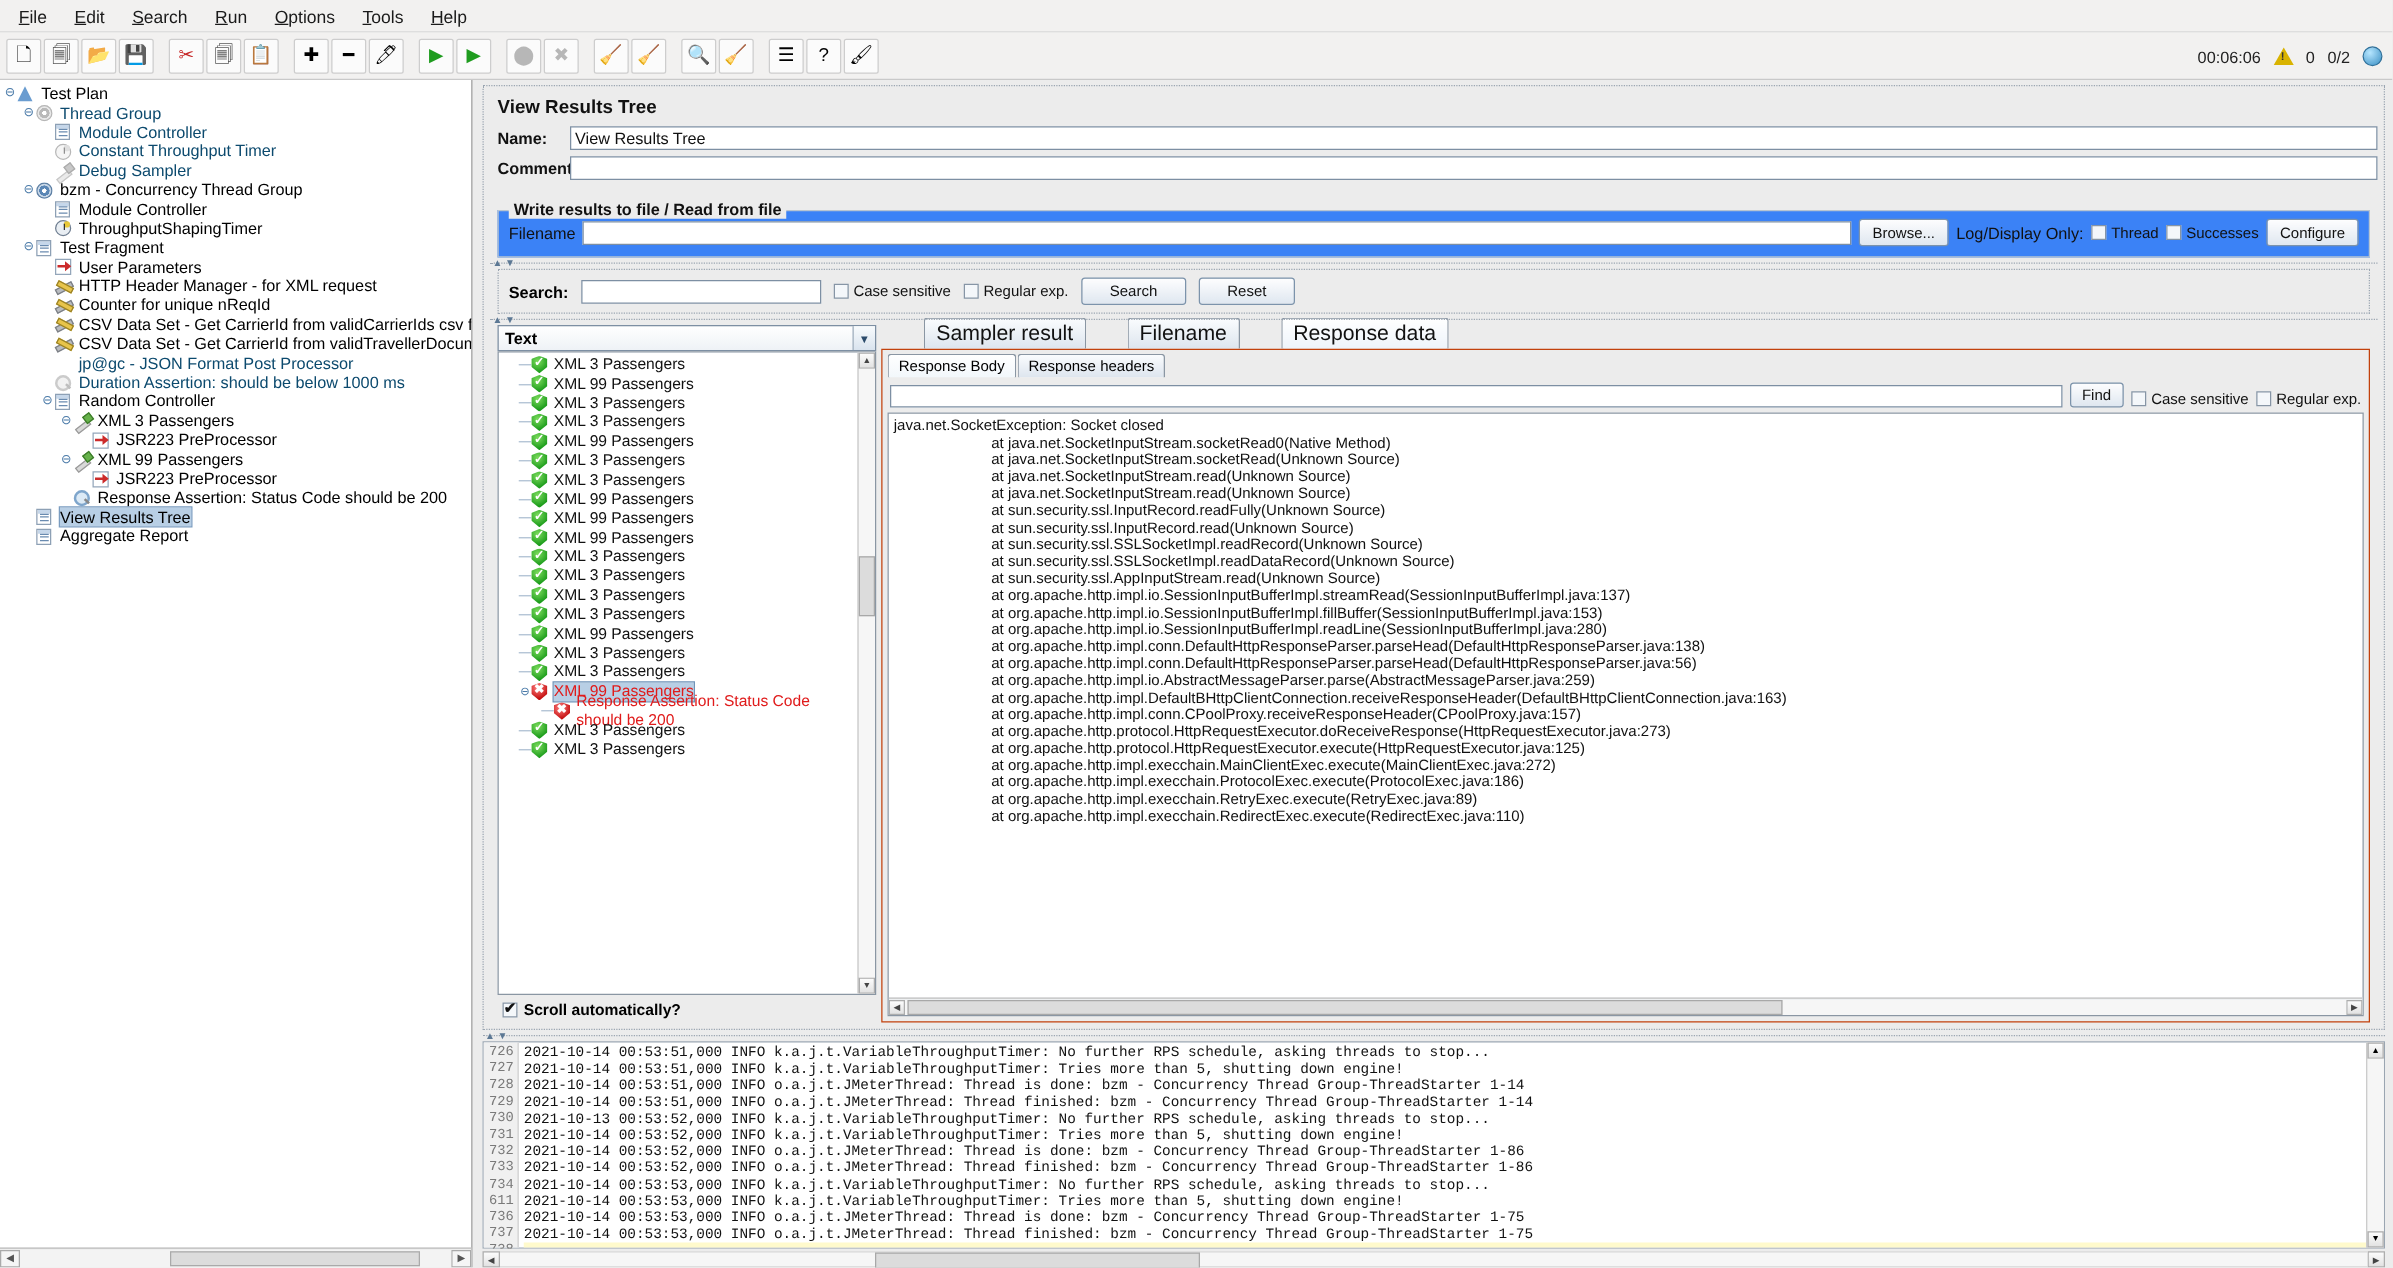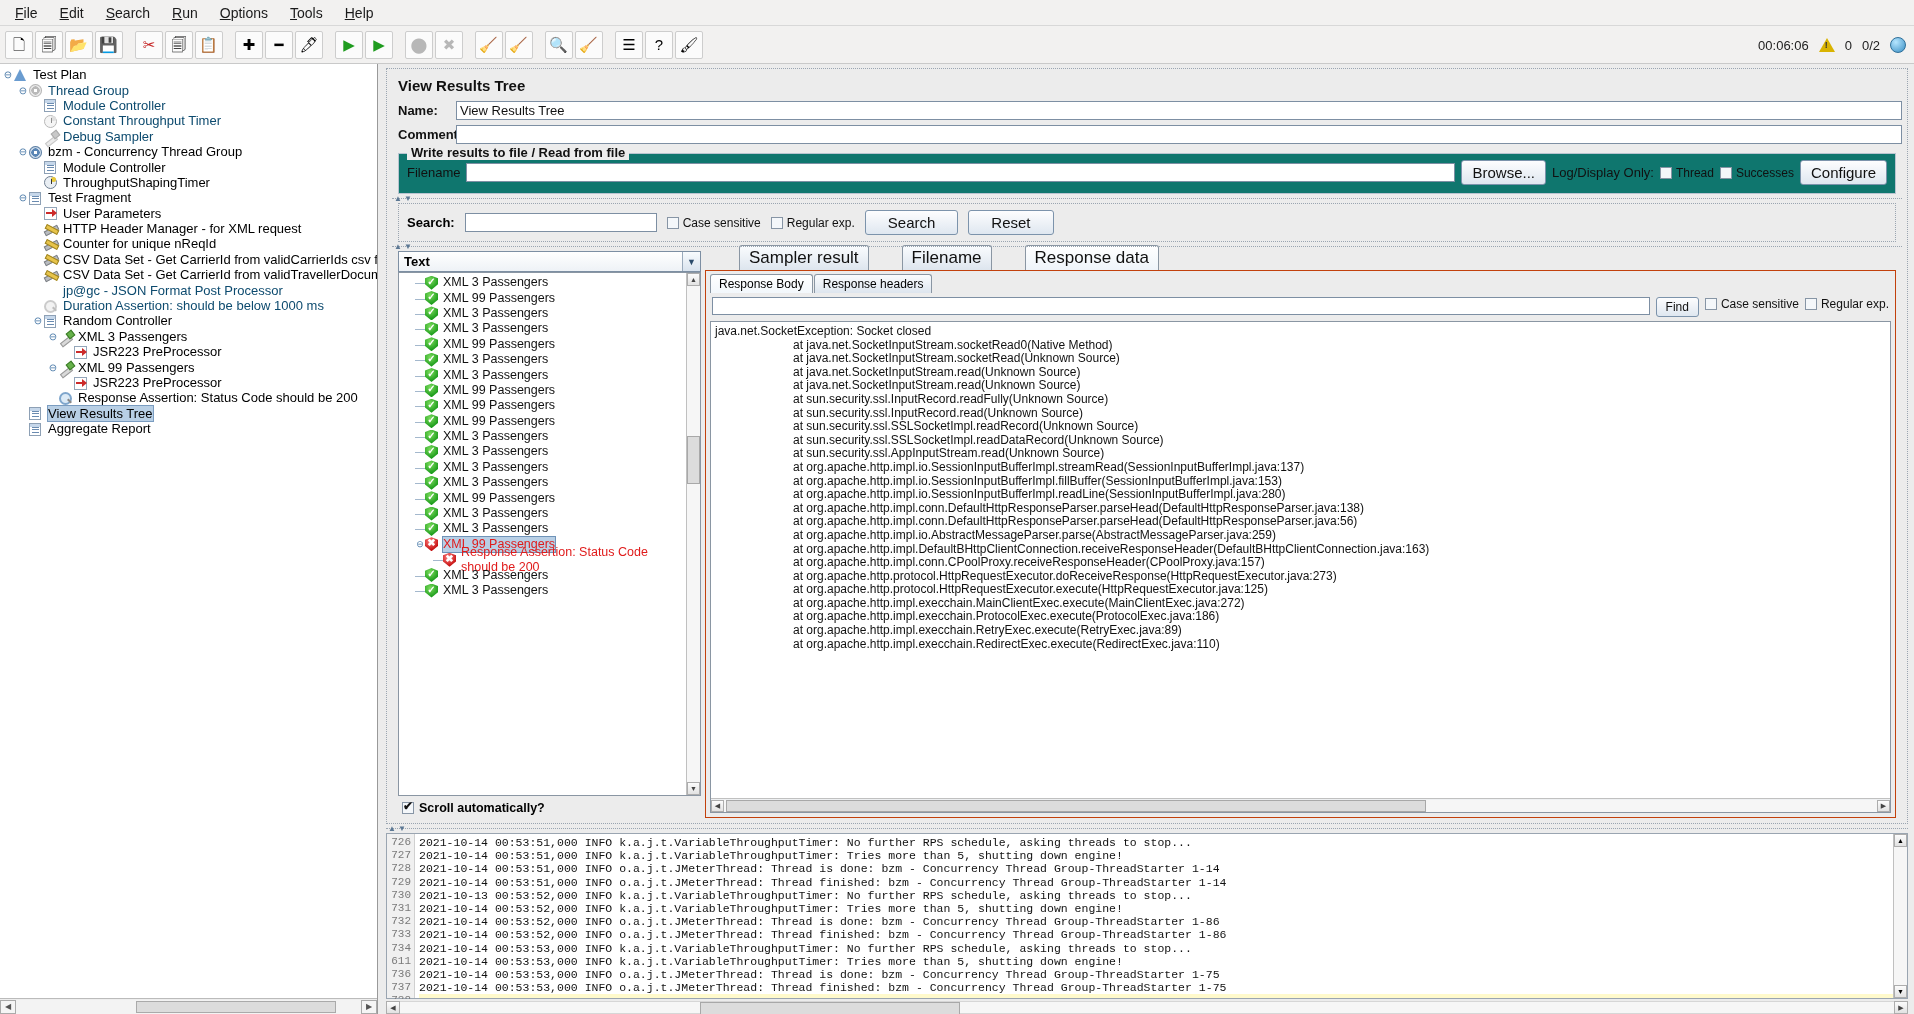--- a/index.html
+++ b/index.html
@@ -145,32 +145,32 @@
   .panel-title { font-size: 15px; font-weight: bold; color: #111; padding: 4px 0 7px 6px; }
   .field-row { display: flex; align-items: center; margin-bottom: 5px; padding-left: 6px; }
   .field-row label { width: 58px; font-size: 13px; font-weight: bold; color:#111;}
   .txtin {
     flex: 1; height: 19px; border: 1px solid #7d8fa3; background: #fff;
     font-size: 13px; padding: 1px 3px; color: #111; line-height:17px;
     font-family: "Liberation Sans", sans-serif;
   }
 
   .groupbox {
-    border: 1px solid #b8c4d0; margin: 4px 6px 0 6px; padding: 6px 8px 8px 8px;
-    position: relative; background:#0f766e;
+    border: 1px solid #b8c4d0; margin: 19px 6px 0 6px; padding: 6px 8px 8px 8px;
+    position: relative; background:#3b82f6;
   }
   .groupbox > .gtitle {
     position: absolute; top: -9px; left: 8px; background: #ececec; padding: 0 4px;
     font-size: 13px; font-weight: bold; color: #111;
   }
   .gb-row { display: flex; align-items: center; gap: 6px; }
   .gb-row .lab { font-size: 13px; color:#111; }
   .btn {
     border: 1px solid #7c93ab; background: linear-gradient(#fdfdfe, #dfe7f0);
-    border-radius: 3px; font-size: 15px; padding: 3px 10px; color: #111;
+    border-radius: 3px; font-size: 12px; padding: 3px 10px; color: #111;
     font-family: "Liberation Sans", sans-serif; white-space: nowrap;
   }
   .btn.small { padding: 2px 9px; font-size: 12px; }
   .chk { width: 12px; height: 12px; border: 1px solid #8795a5; background: #f4f7fa; display:inline-block;
          position: relative; vertical-align: middle; }
   .chk.on:after { content:"✔"; position:absolute; left:0px; top:-4px; font-size:12px; color:#111; }
   .chk-wrap { display:flex; align-items:center; gap:4px; font-size:12px; color:#111; }
 
   .splitgrip { height: 9px; position: relative; }
   .splitgrip:before {
@@ -233,21 +233,21 @@
     border:1px solid #8a96a3; border-bottom:none; background: linear-gradient(#fafcfe,#dde5ee);
     font-size:17px; padding: 2px 9px 2px 9px; border-radius: 3px 3px 0 0; color:#111;margin-left:32px;
   }
   .tab.active { background: linear-gradient(#ffffff,#eef4fa); font-weight: normal; }
   .tabbody { flex:1; min-height:0; border:1px solid #c2410c; background:#ececec; padding:4px;
              display:flex; flex-direction:column; }
   .subtabs { display:flex; align-items:flex-end; height:18px; gap:1px; }
   .subtab { border:1px solid #8a96a3; border-bottom:none; background:linear-gradient(#fafcfe,#dde5ee);
             font-size:12px; padding:2px 8px; border-radius:3px 3px 0 0; }
   .subtab.active { background:linear-gradient(#ffffff,#f2f7fb); }
-  .findrow { display:flex; align-items:flex-start; gap:6px; padding:4px 2px; }
+  .findrow { display:flex; align-items:flex-end; gap:6px; padding:4px 2px; }
   .findrow .fin { flex:1; height:18px; border:1px solid #7d8fa3; background:#fff; }
   .respbody {
     flex:1; min-height:0; border:1px solid #8a96a3; background:#fff; overflow:hidden;
     display:flex; flex-direction:column;
   }
   .respbody .content { flex:1; overflow:hidden; padding:3px 0 0 4px; }
   .stackline { font-size: 12px; color:#111; line-height: 13.6px; white-space:nowrap;
                font-family:"Liberation Sans", sans-serif; }
   .stackline.indent { padding-left: 78px; }
   .hsb { height:14px; background:#eef0f2; border-top:1px solid #c0c0c0; display:flex; align-items:center; }

